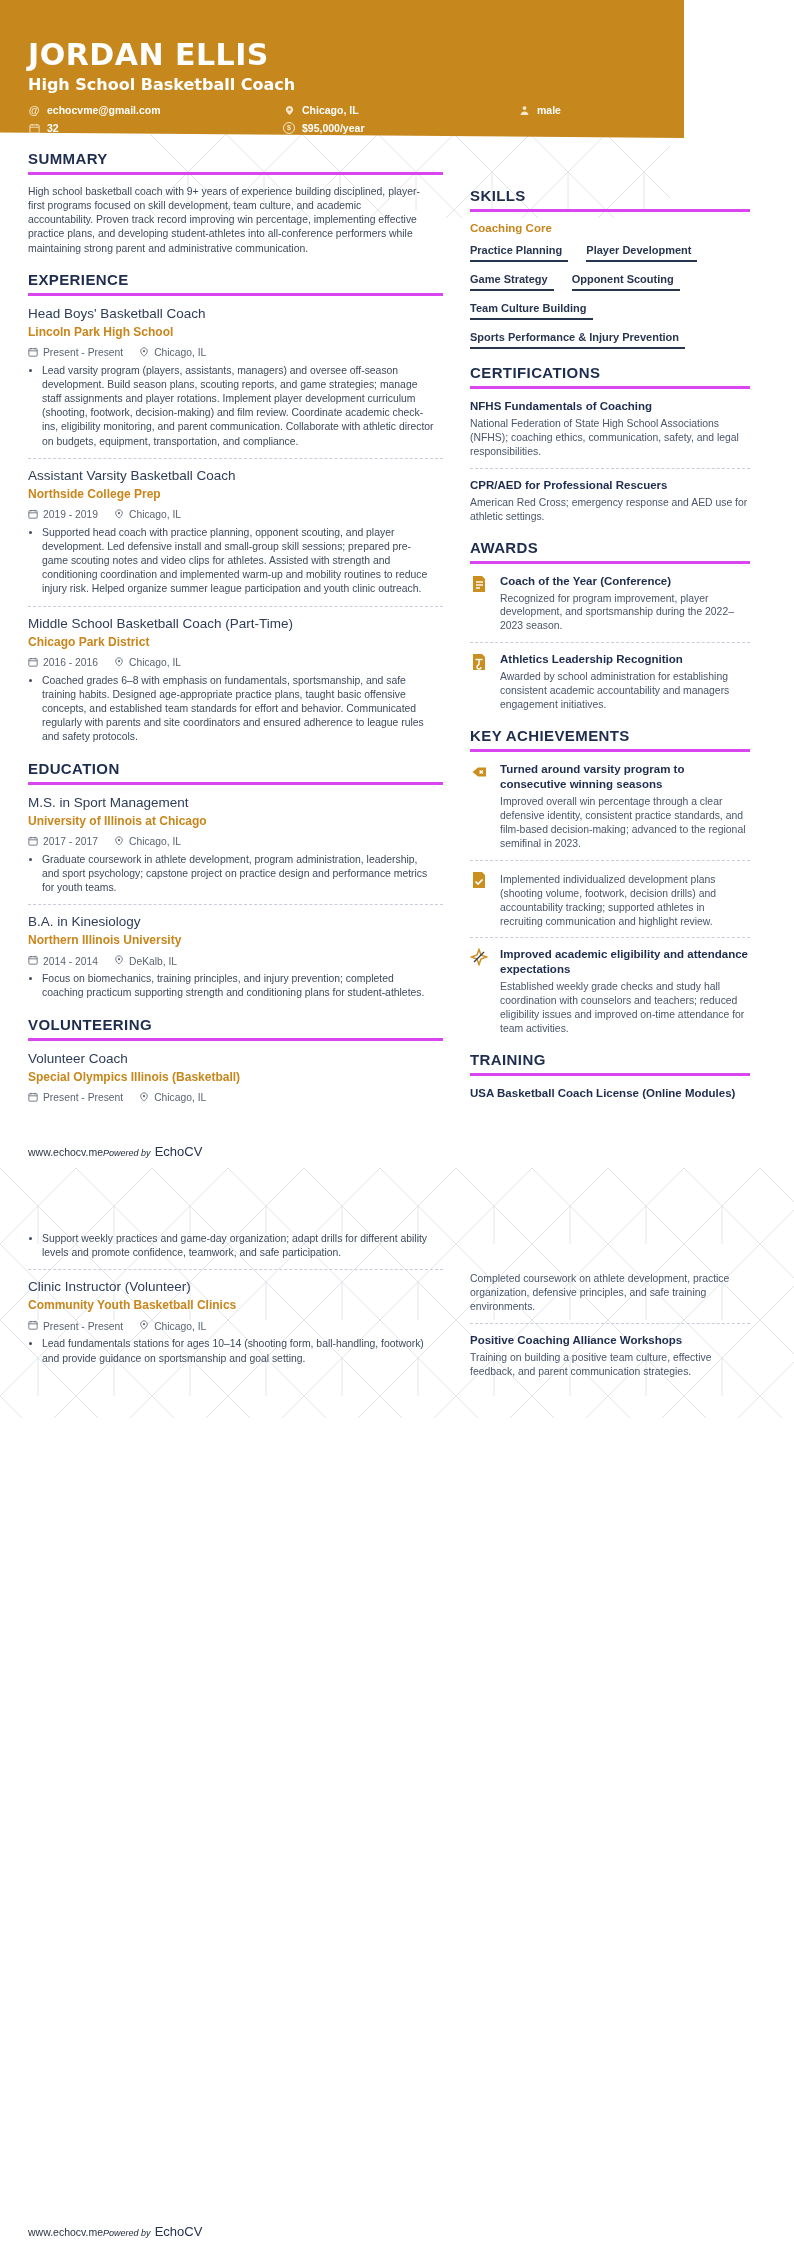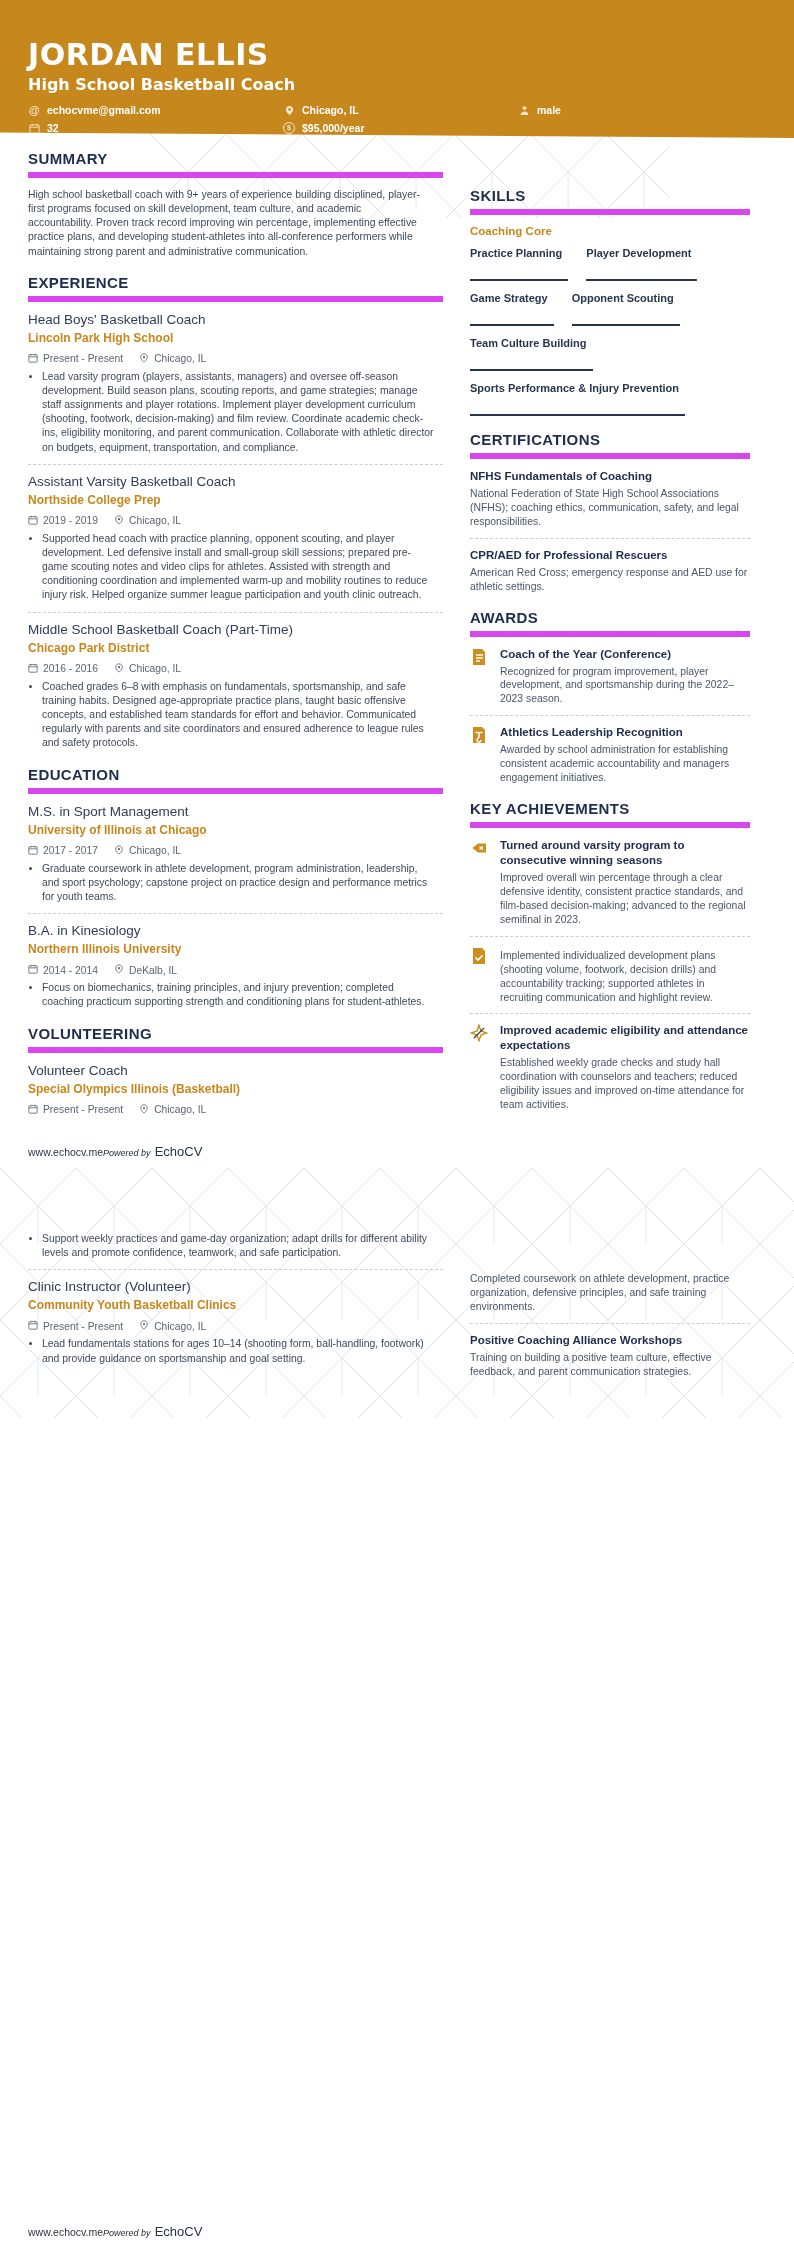--- a/index.html
+++ b/index.html
@@ -3,53 +3,53 @@
 <meta charset="utf-8">
 <style>
   html,body{margin:0;padding:0;background:#ffffff;}
   body{font-family:"Liberation Sans",sans-serif;color:#3e4a5c;}
   .canvas{position:relative;width:794px;height:2246px;margin:0 auto;background:#fff;overflow:hidden;}
 
   
   .pattern{position:absolute;z-index:0;opacity:.6;}
 
   
-  .header{position:absolute;z-index:2;top:0;left:0;width:794px;height:138px;background:#c6871c;
+  .header{position:absolute;z-index:2;top:0;left:0;width:684px;height:138px;background:#c6871c;
           clip-path:polygon(0 0,100% 0,100% 100%,0 96%);box-sizing:border-box;padding:40px 28px 0 28px;}
   .name{font-family:"DejaVu Sans","Liberation Sans",sans-serif;font-size:30px;font-weight:bold;color:#fff;letter-spacing:.5px;line-height:1;}
   .role{font-family:"DejaVu Sans","Liberation Sans",sans-serif;font-size:16px;font-weight:bold;color:#fff;margin-top:5px;}
   .contact{display:grid;grid-template-columns:255px 235px auto;row-gap:6px;margin-top:10px;}
   .c-item{display:flex;align-items:center;gap:7px;font-size:10.5px;font-weight:bold;color:#fff;}
   .c-ic{display:inline-flex;width:12px;justify-content:center;align-items:center;color:#f6e7c8;font-size:11px;line-height:1;}
   .ring{display:inline-block;width:10px;height:10px;border:1px solid #f6e7c8;border-radius:50%;font-size:7px;line-height:10px;text-align:center;color:#f6e7c8;font-weight:bold;}
 
   
   .colL{position:absolute;z-index:1;left:28px;top:150px;width:415px;}
   .colR{position:absolute;z-index:1;left:470px;top:150px;width:280px;margin-top:37px;}
   .colL2{position:absolute;z-index:1;left:28px;top:1232px;width:415px;}
   .colR2{position:absolute;z-index:1;left:470px;top:1236px;width:280px;margin-top:36px;}
 
-  .sec{font-size:15px;font-weight:bold;color:#1e2c4e;letter-spacing:.4px;border-bottom:6px solid #d946ef;
+  .sec{font-size:15px;font-weight:bold;color:#1e2c4e;letter-spacing:.4px;border-bottom:3px solid #d946ef;
        padding-bottom:5px;margin:15px 0 10px 0;}
   .section:first-child .sec{margin-top:0;}
 
   .ptext{font-size:10.4px;line-height:1.36;color:#3e4a5c;max-width:392px;margin:0;}
 
   .entry{margin:0;}
   .jtitle{font-size:13.5px;color:#2f3d58;line-height:1.2;}
   .org{font-size:12px;font-weight:bold;color:#c8861b;margin-top:3px;}
   .meta{display:flex;align-items:center;gap:16px;margin-top:8px;font-size:10.3px;color:#5b6472;}
   .m-item{display:flex;align-items:center;gap:5px;}
   .bullets{margin:5px 0 0 0;padding-left:14px;max-width:392px;}
   .bullets li{font-size:10.4px;line-height:1.36;color:#3e4a5c;}
   .dashed{border:none;border-top:1px dashed #c9cedb;margin:9px 0;}
 
   .skill-group{font-size:11.5px;font-weight:bold;color:#c8861b;margin:2px 0 10px 0;}
   .skills-wrap{display:flex;flex-wrap:wrap;column-gap:18px;row-gap:11px;}
-  .skill{font-size:11px;font-weight:bold;color:#28354f;border-bottom:2px solid #28354f;padding:0 6px 20px 0;}
+  .skill{font-size:11px;font-weight:bold;color:#28354f;border-bottom:2px solid #28354f;padding:0 6px 4px 0;}
 
   .rtitle{font-size:11.5px;font-weight:bold;color:#1e2c4e;line-height:1.3;}
   .rdesc{font-size:10.4px;line-height:1.34;color:#49556a;margin-top:3px;}
   .icon-row{display:flex;gap:12px;align-items:flex-start;}
   .gicon{flex:none;width:18px;height:18px;margin-top:1px;}
 
   
   .footer{position:absolute;z-index:1;left:28px;right:30px;display:flex;align-items:baseline;}
   .f1{top:1142px;}
   .f2{top:2222px;}
@@ -393,20 +393,24 @@
               <line x1="4" y1="14" x2="14" y2="4" stroke="#2c3950" stroke-width="1.3"></line>
             </svg>
         </span>
         <div>
           <div class="rtitle">Improved academic eligibility and attendance expectations</div>
           <div class="rdesc">Established weekly grade checks and study hall coordination with counselors and teachers; reduced eligibility issues and improved on-time attendance for team activities.</div>
         </div>
       </div>
     </div>
 
+    <div class="section">
+      <div class="sec">TRAINING</div>
+      <div class="rtitle">USA Basketball Coach License (Online Modules)</div>
+    </div>
   </div>
 
   <div class="footer f1">
     <span class="site">www.echocv.me</span>
     <span>
       <span class="powered">Powered by</span><span class="brand">EchoCV</span>
     </span>
   </div>
 
   <div class="colL2">

